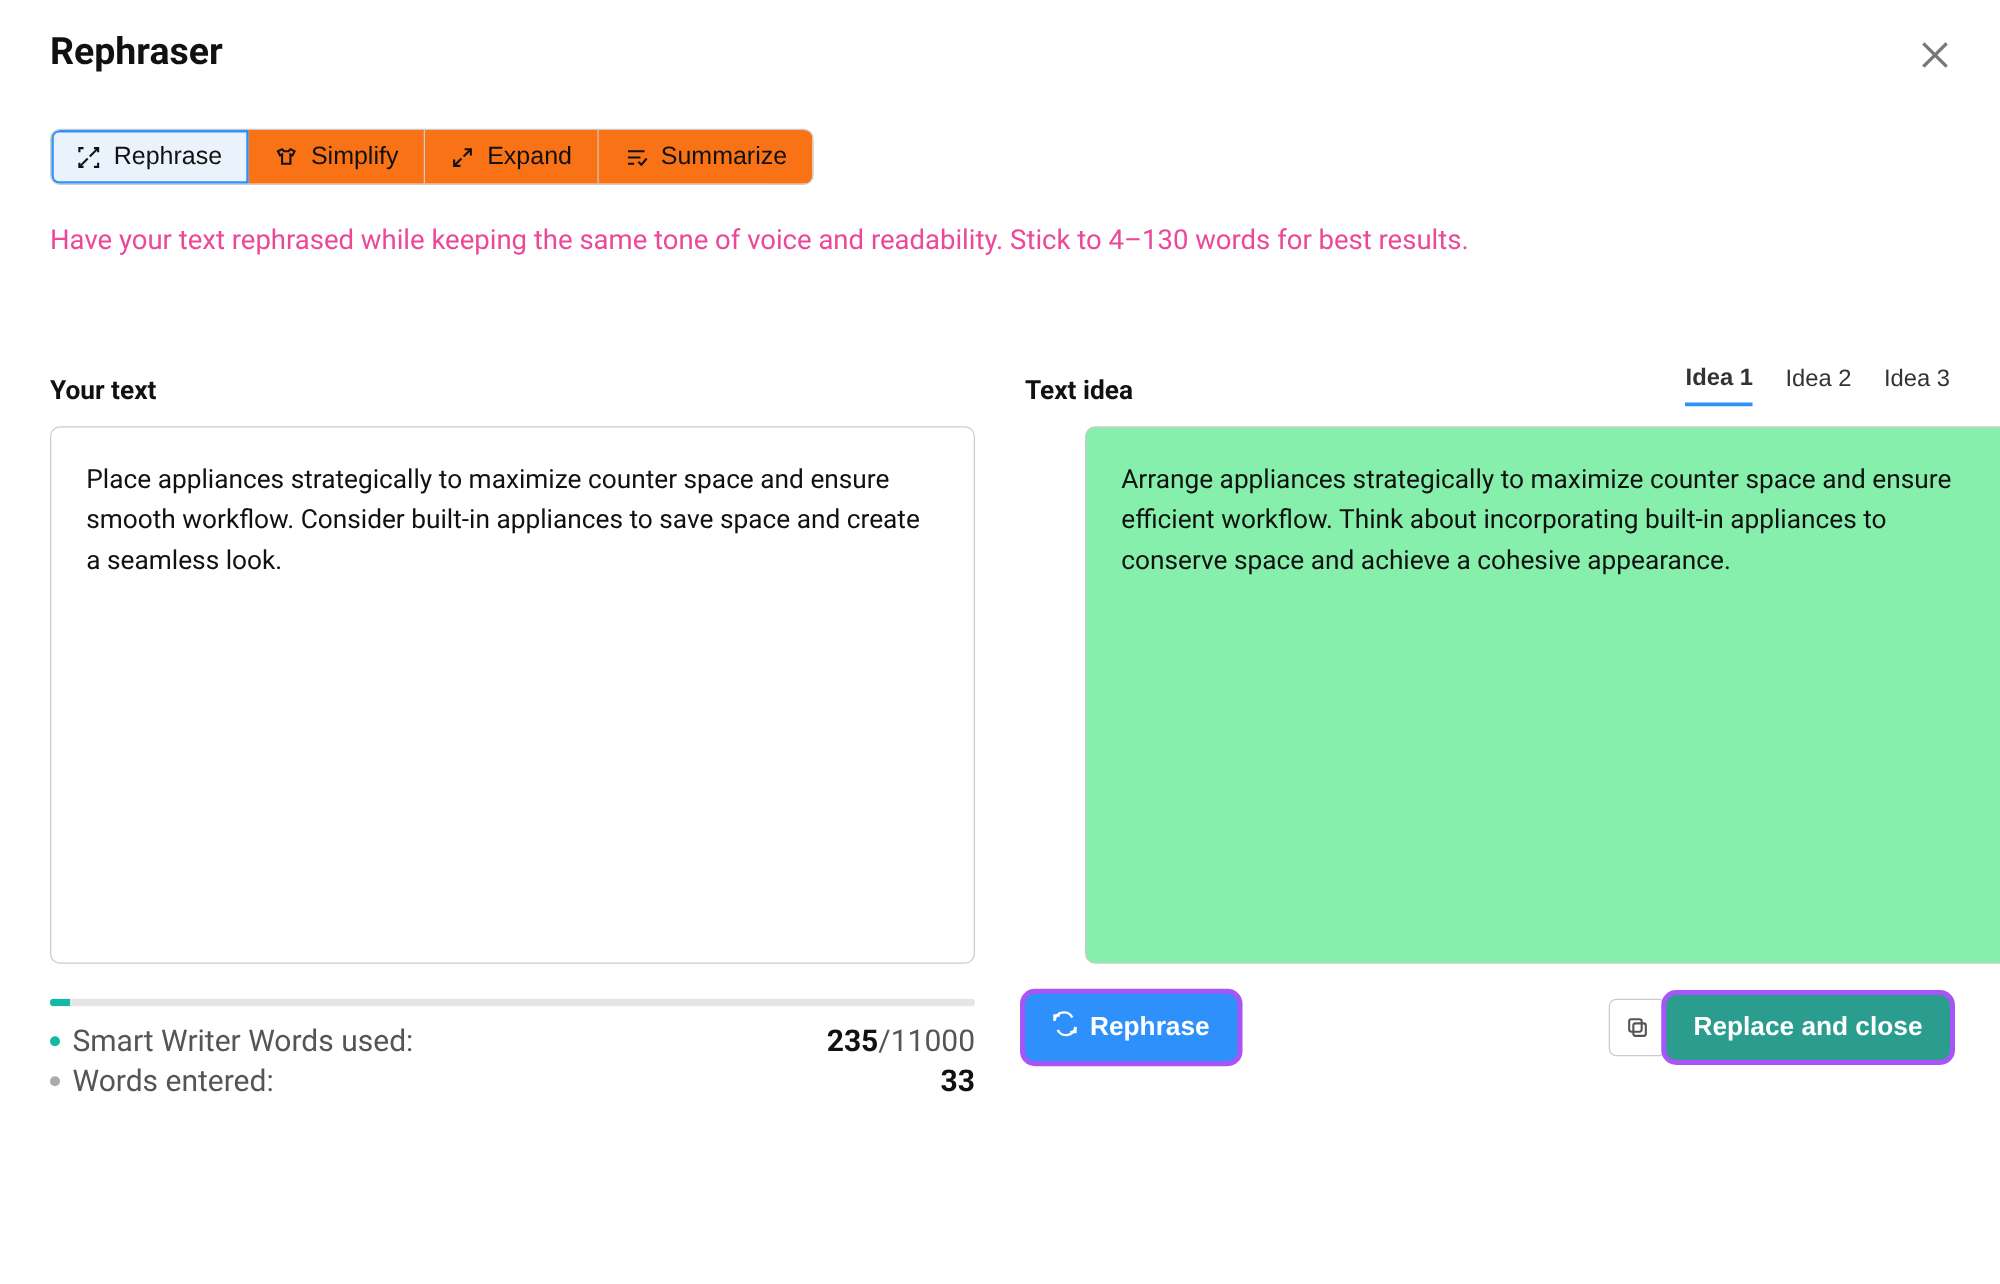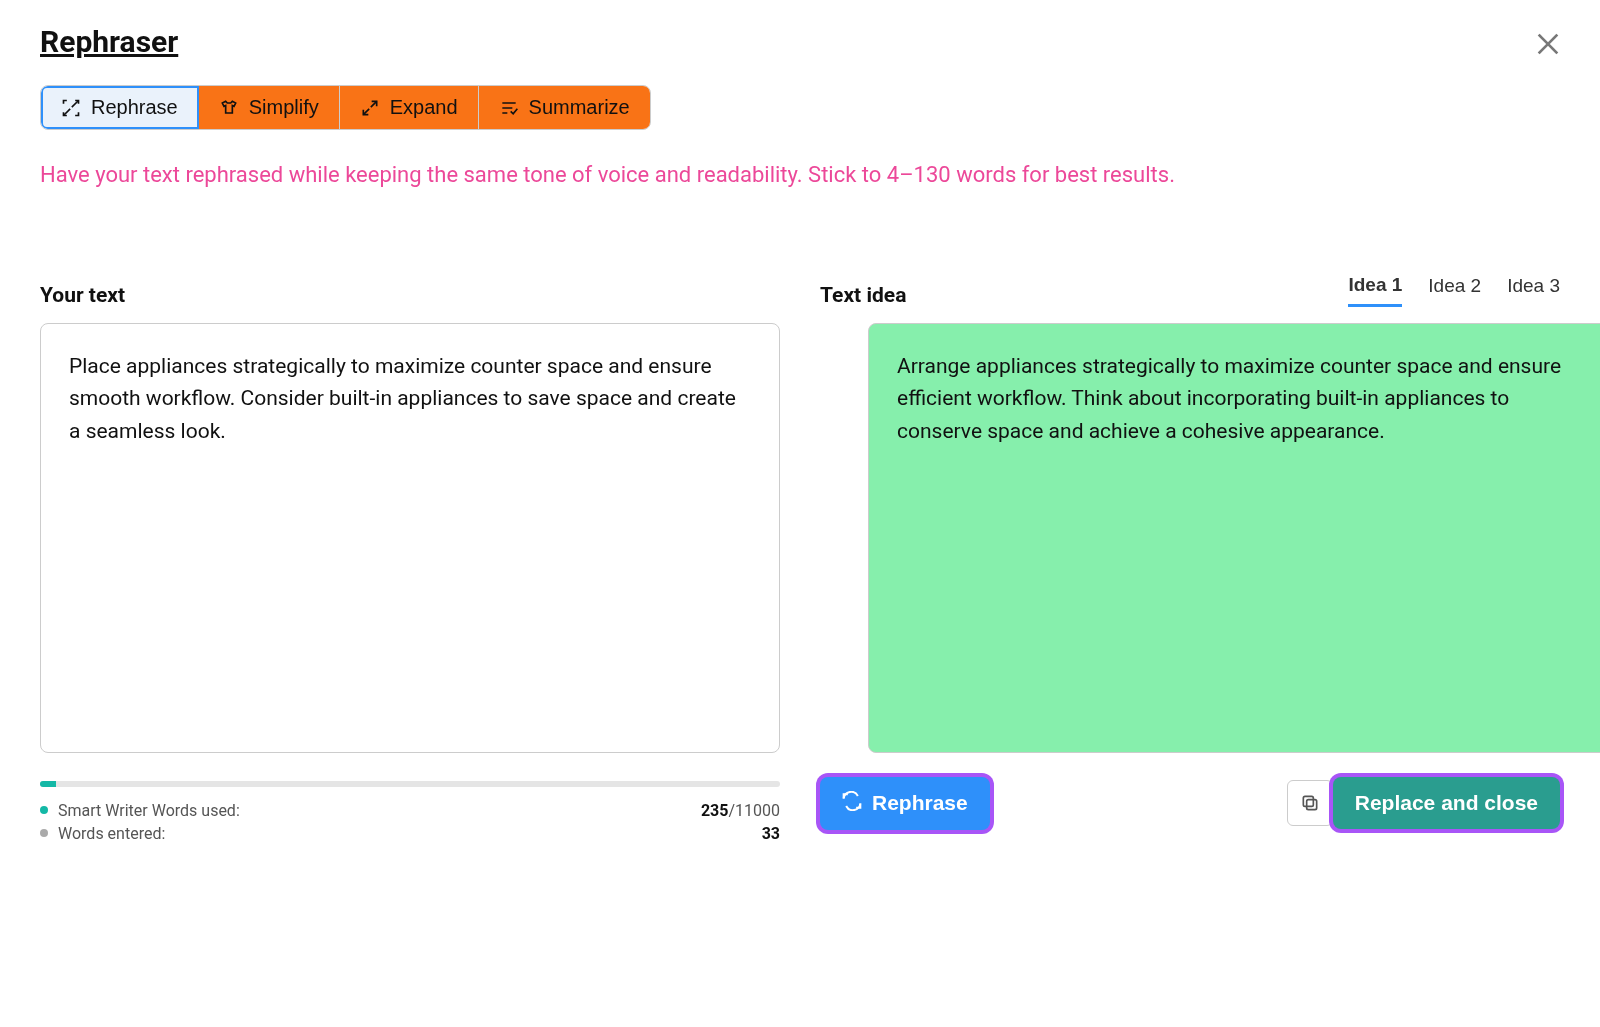--- a/index.html
+++ b/index.html
@@ -16,22 +16,21 @@
     position: absolute;
     top: 28px;
     right: 36px;
     cursor: pointer;
     color: #777;
   }
   .close-btn svg { width: 32px; height: 32px; stroke-width: 2; }
   h1.title {
     font-size: 30px;
     font-weight: 700;
-    margin-bottom: 26px;
-    text-decoration: underline;
+    margin-bottom: 44px;
   }
   .tab-group {
     display: inline-flex;
     border: 1px solid #ccc;
     border-radius: 8px;
     overflow: hidden;
     margin-bottom: 30px;
   }
   .tab-btn {
     display: flex;
@@ -119,21 +118,21 @@
   }
   .progress-fill {
     height: 100%;
     background: #14b8a6;
     width: 2.2%;
   }
   .stat-row {
     display: flex;
     justify-content: space-between;
     align-items: center;
-    font-size: 16px;
+    font-size: 24px;
     color: #555;
     margin-bottom: 4px;
   }
   .stat-row .left {
     display: flex; align-items: center; gap: 10px;
   }
   .dot {
     width: 8px; height: 8px; border-radius: 50%; display:inline-block;
   }
   .dot.teal { background: #14b8a6; }

